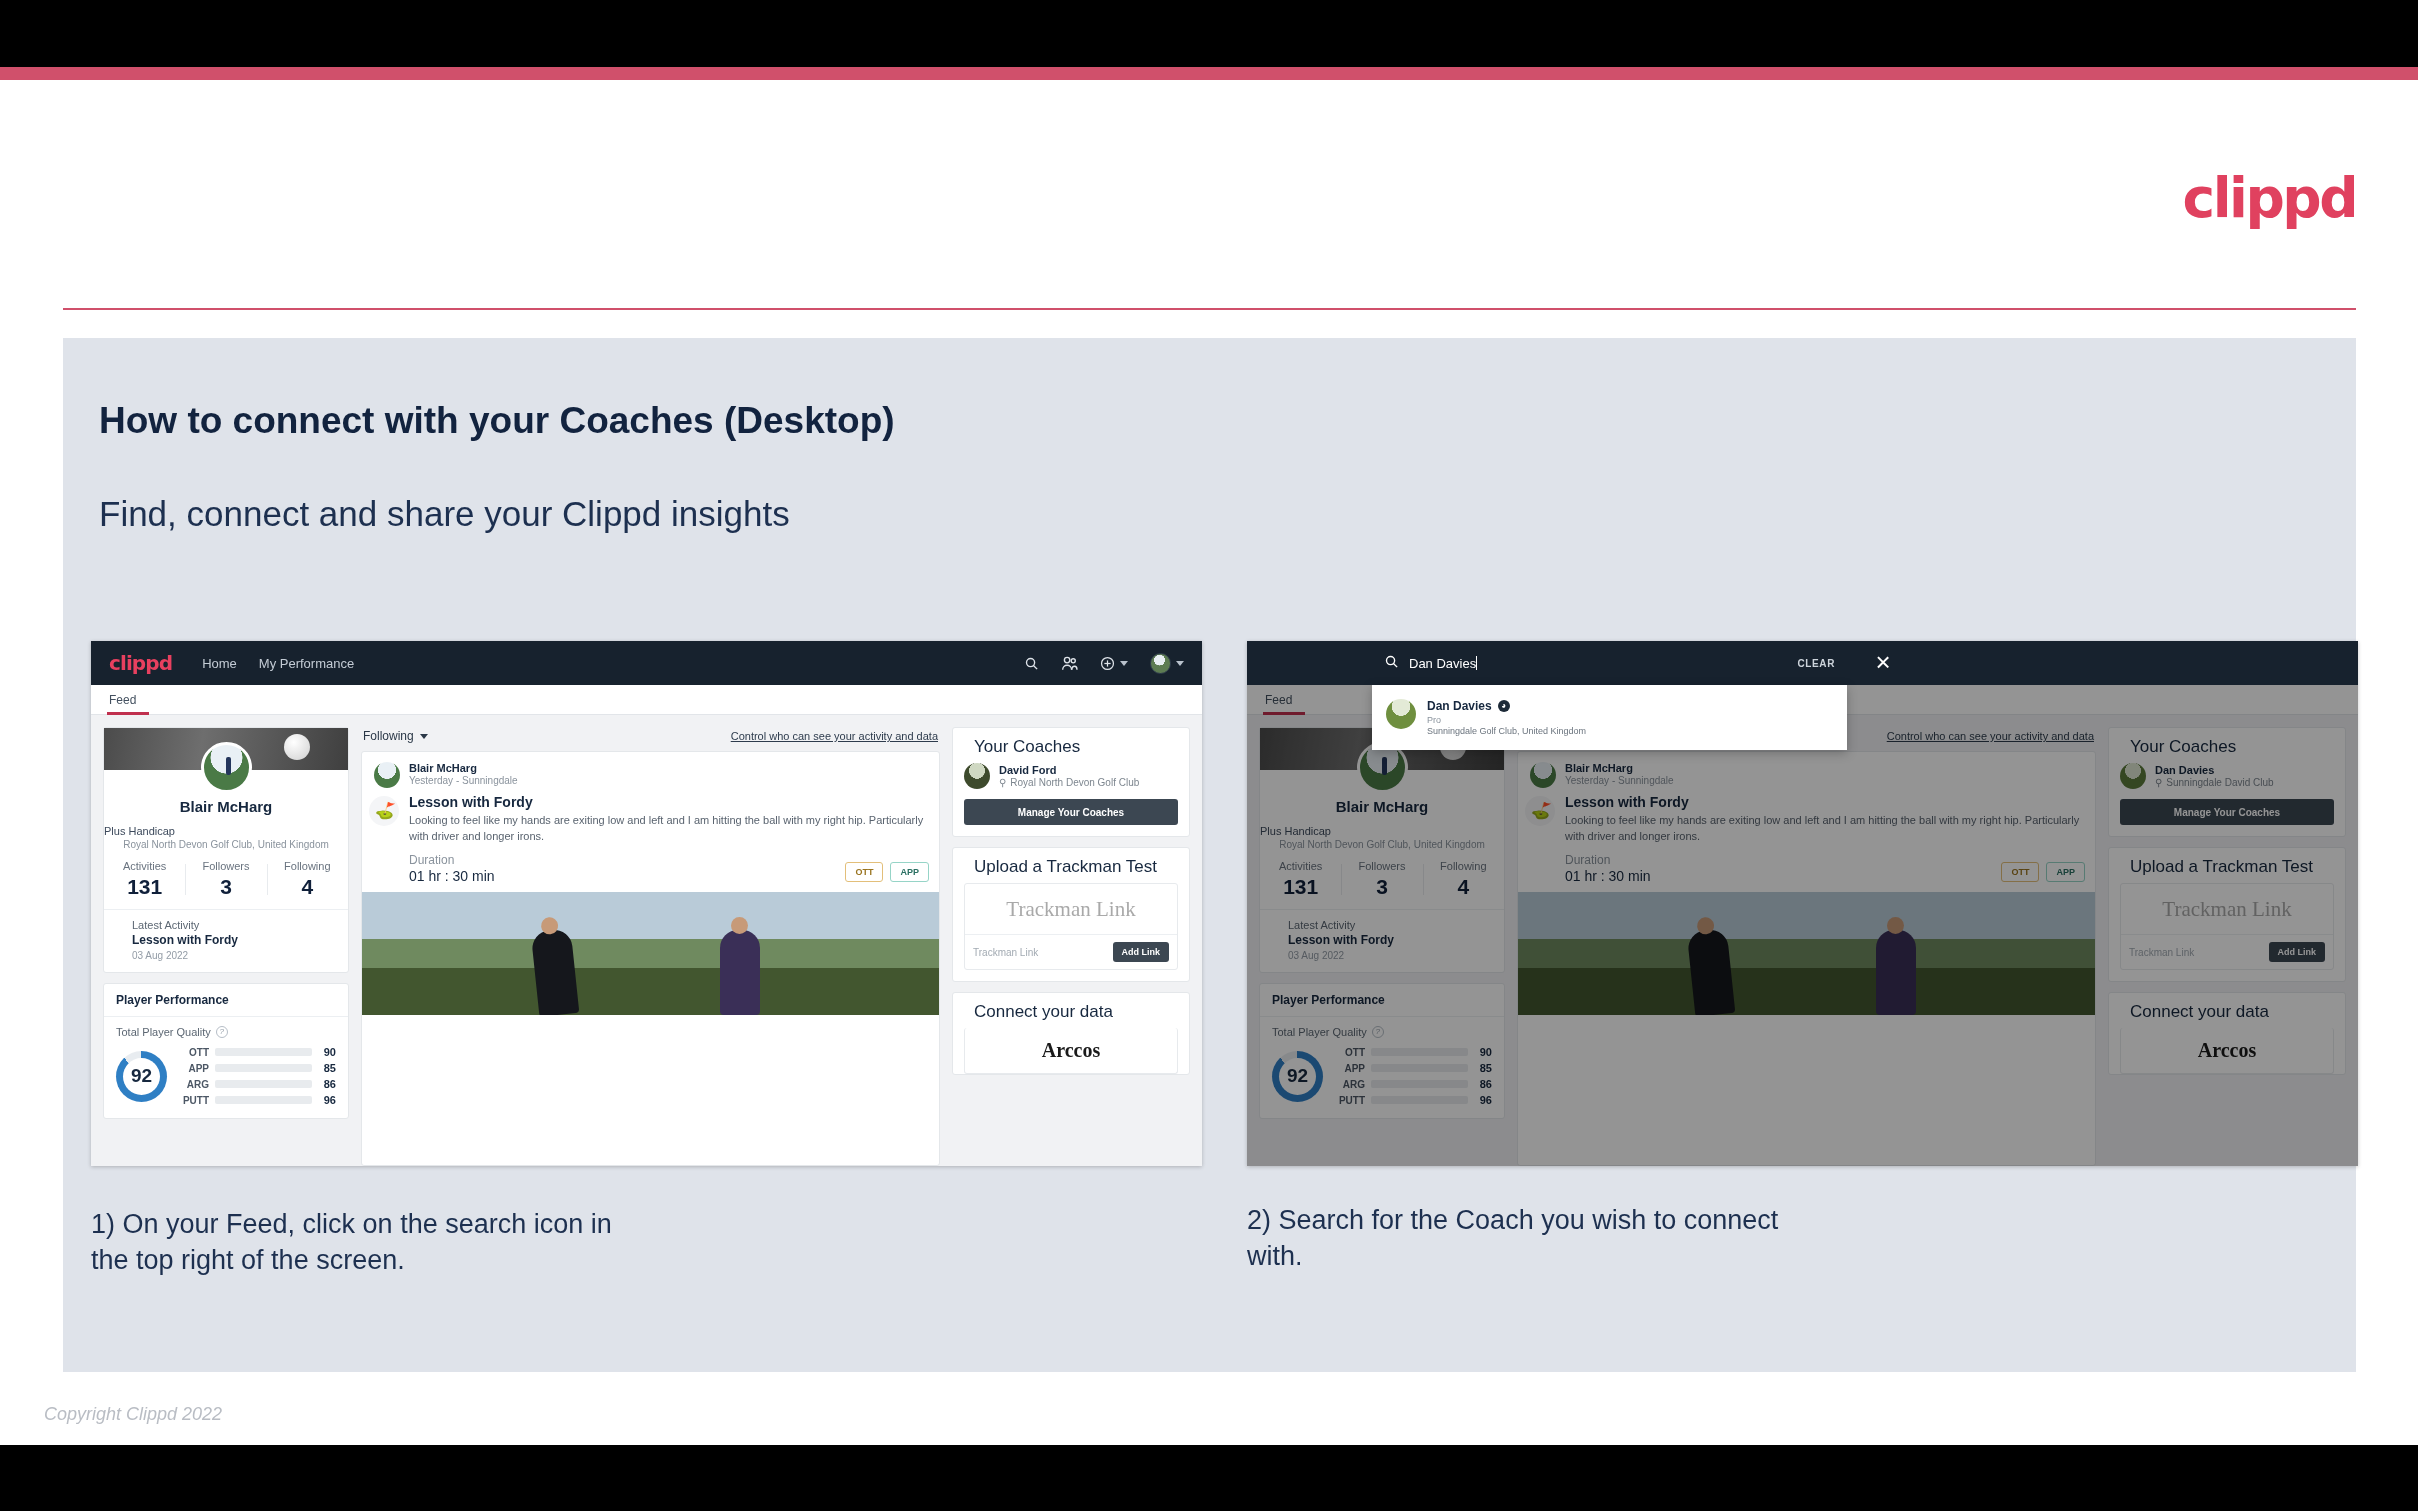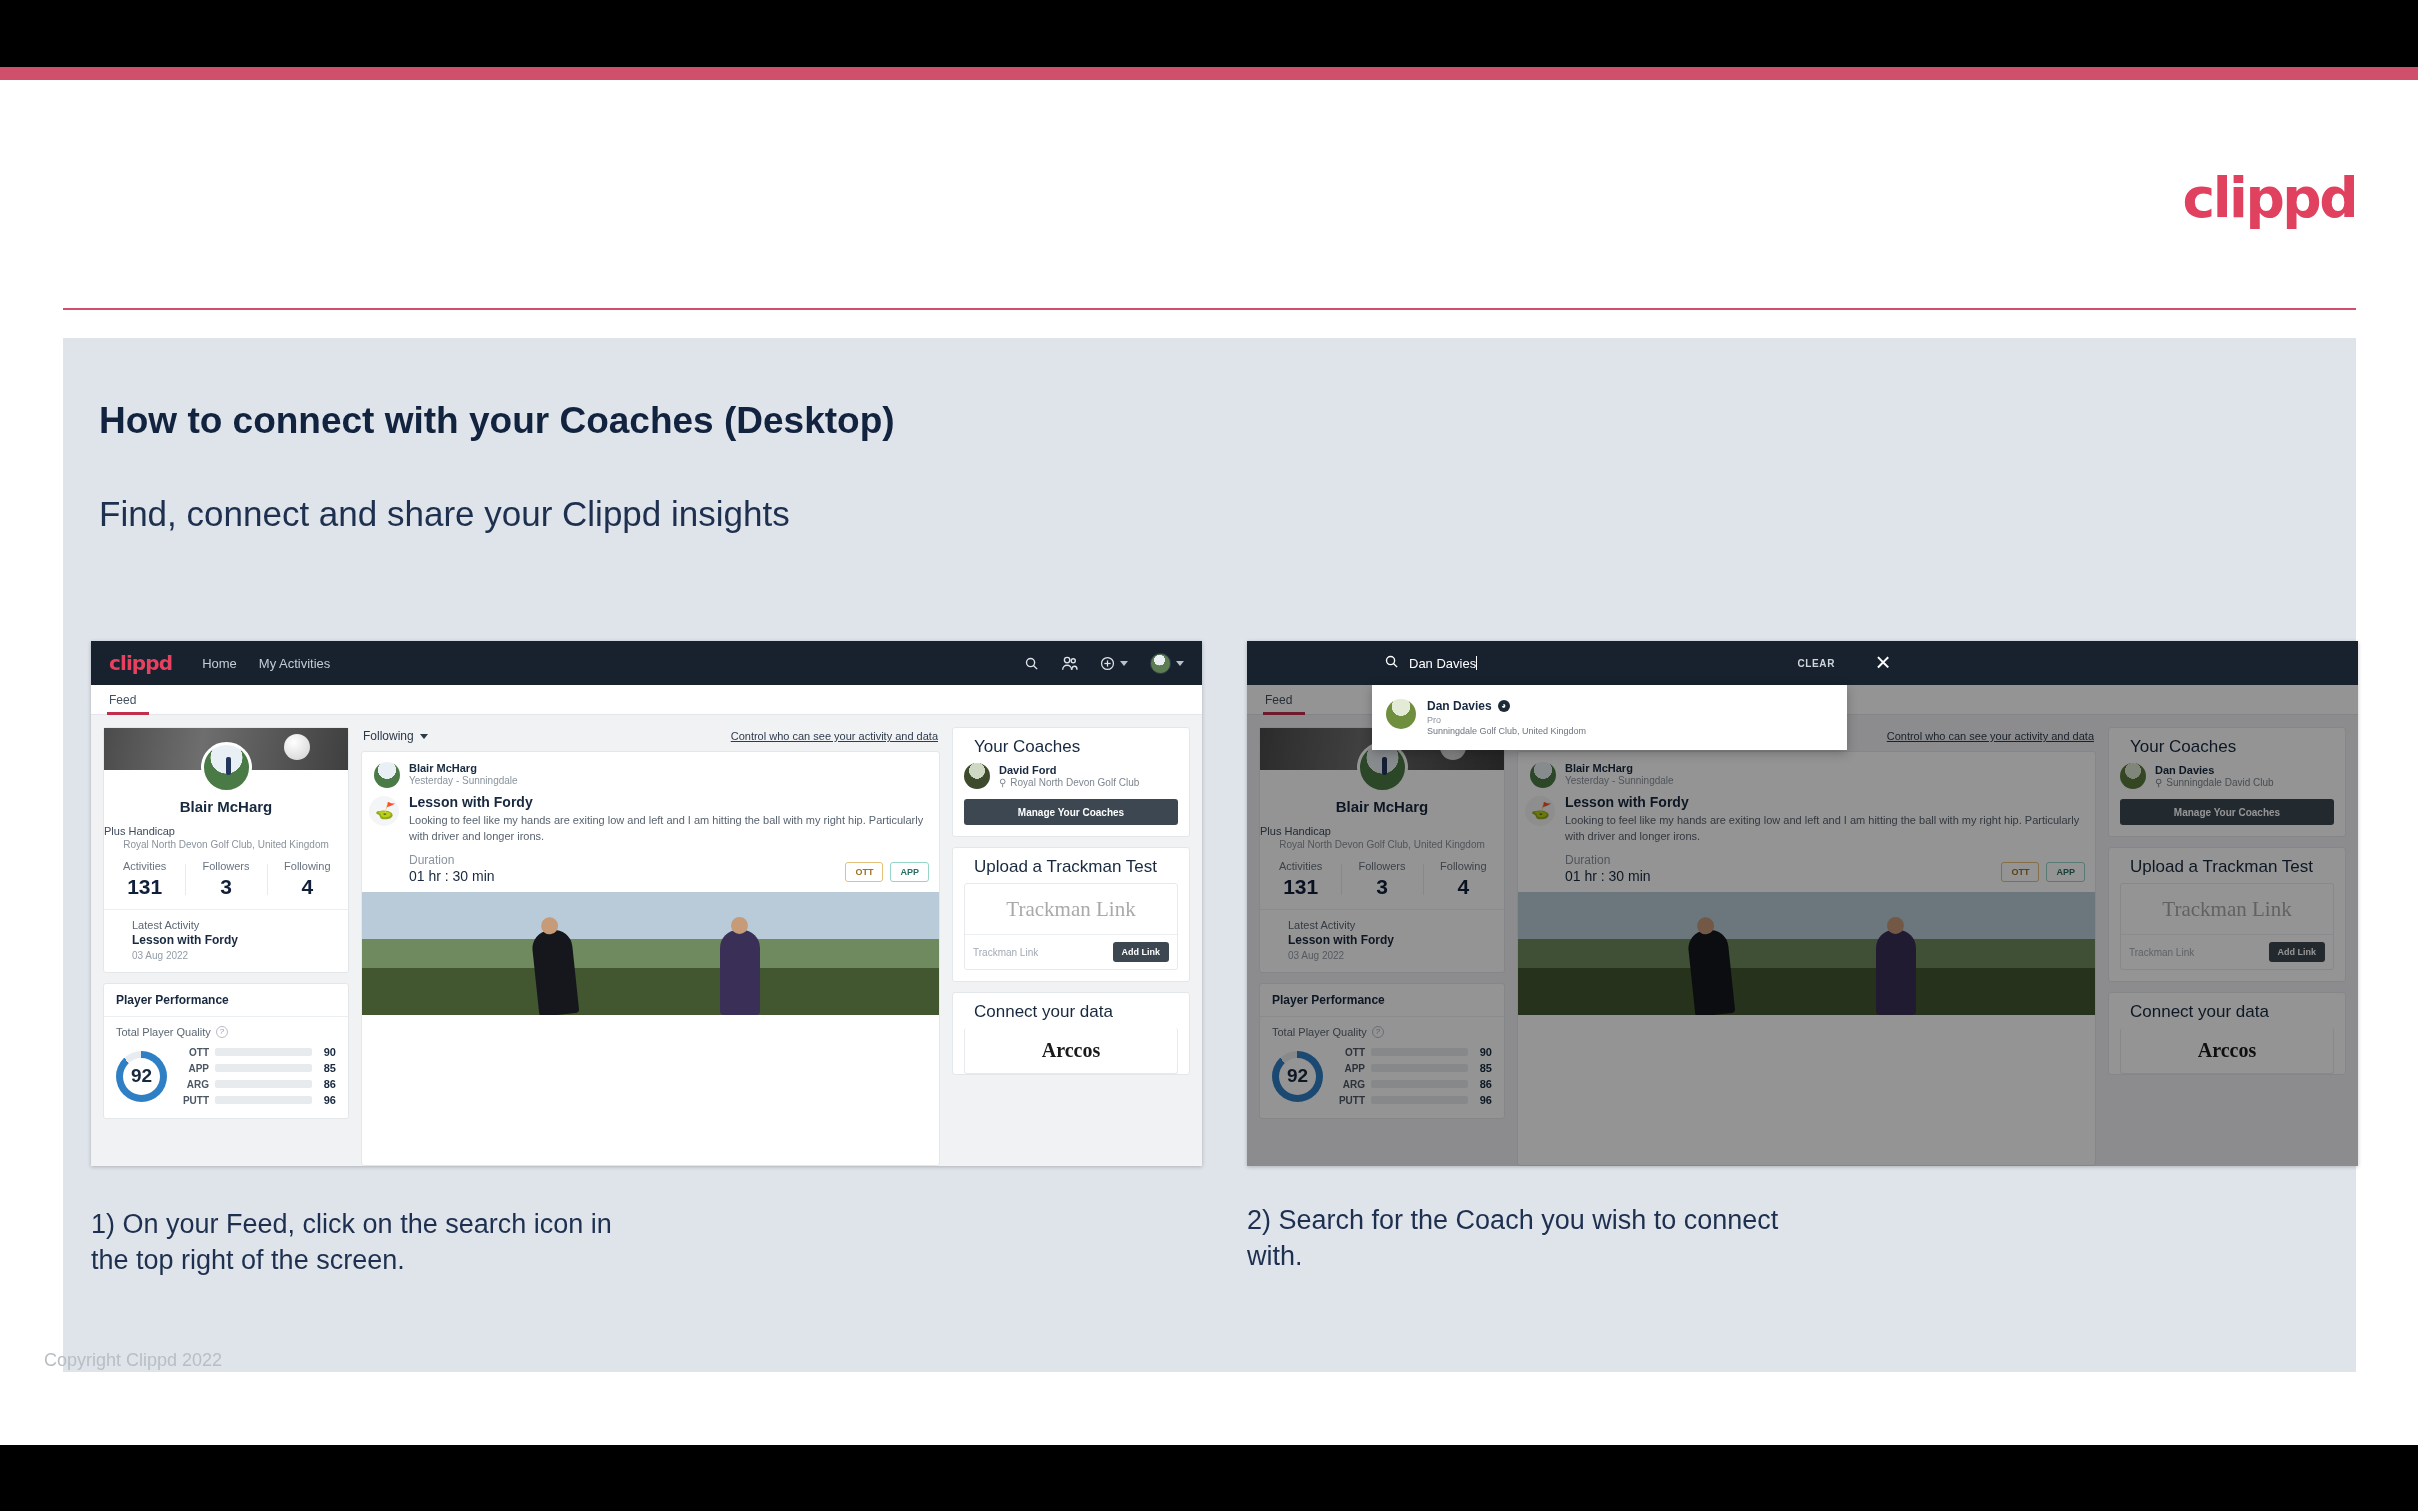--- a/index.html
+++ b/index.html
@@ -191,21 +191,21 @@
              font-size:8px; line-height:12px; text-align:center; }
   .sr-role{ font-size:9px; color:#8a939d; margin-top:2px; }
   .sr-club{ font-size:9px; color:#6b747e; margin-top:1px; }
 
   
   .caption{ position:absolute; font-size:27px; color:#1d3050; line-height:1.32; }
   #cap1{ left:28px; top:869px; width:554px; }
   #cap2{ left:1184px; top:865px; width:554px; }
 
   
-  #copyright{ position:absolute; left:44px; top:1283px; font-size:18px; color:#b9bdc4; }
+  #copyright{ position:absolute; left:44px; top:1337px; font-size:18px; color:#b9bdc4;font-style:italic; }
 </style>
 </head>
 <body>
 
 <div id="slide">
 
   <div id="accent-bar"></div>
 
   <div id="slide-header">
     <div id="logo">clippd</div>
@@ -218,21 +218,21 @@
       <div id="main-title">How to connect with your Coaches (Desktop)</div>
       <div id="sub-title">Find, connect and share your Clippd insights</div>
     </div>
 
     <div class="shot" id="shot1">
 
       <div class="app-nav">
         <div class="app-logo">clippd</div>
         <div class="nav-links">
           <span class="nav-link">Home</span>
-          <span class="nav-link">My Activities</span>
+          <span class="nav-link">My Performance</span>
         </div>
         <div class="nav-icons">
           <span>
             <svg width="15" height="15" viewBox="0 0 24 24" fill="none" stroke="#dfe4ea" stroke-width="2.2">
               <circle cx="10.5" cy="10.5" r="6.5"></circle>
                 <line x1="15.5" y1="15.5" x2="21" y2="21"></line>
               </svg>
           </span>
           <span>
             <svg width="17" height="15" viewBox="0 0 24 22" fill="none" stroke="#dfe4ea" stroke-width="2">

